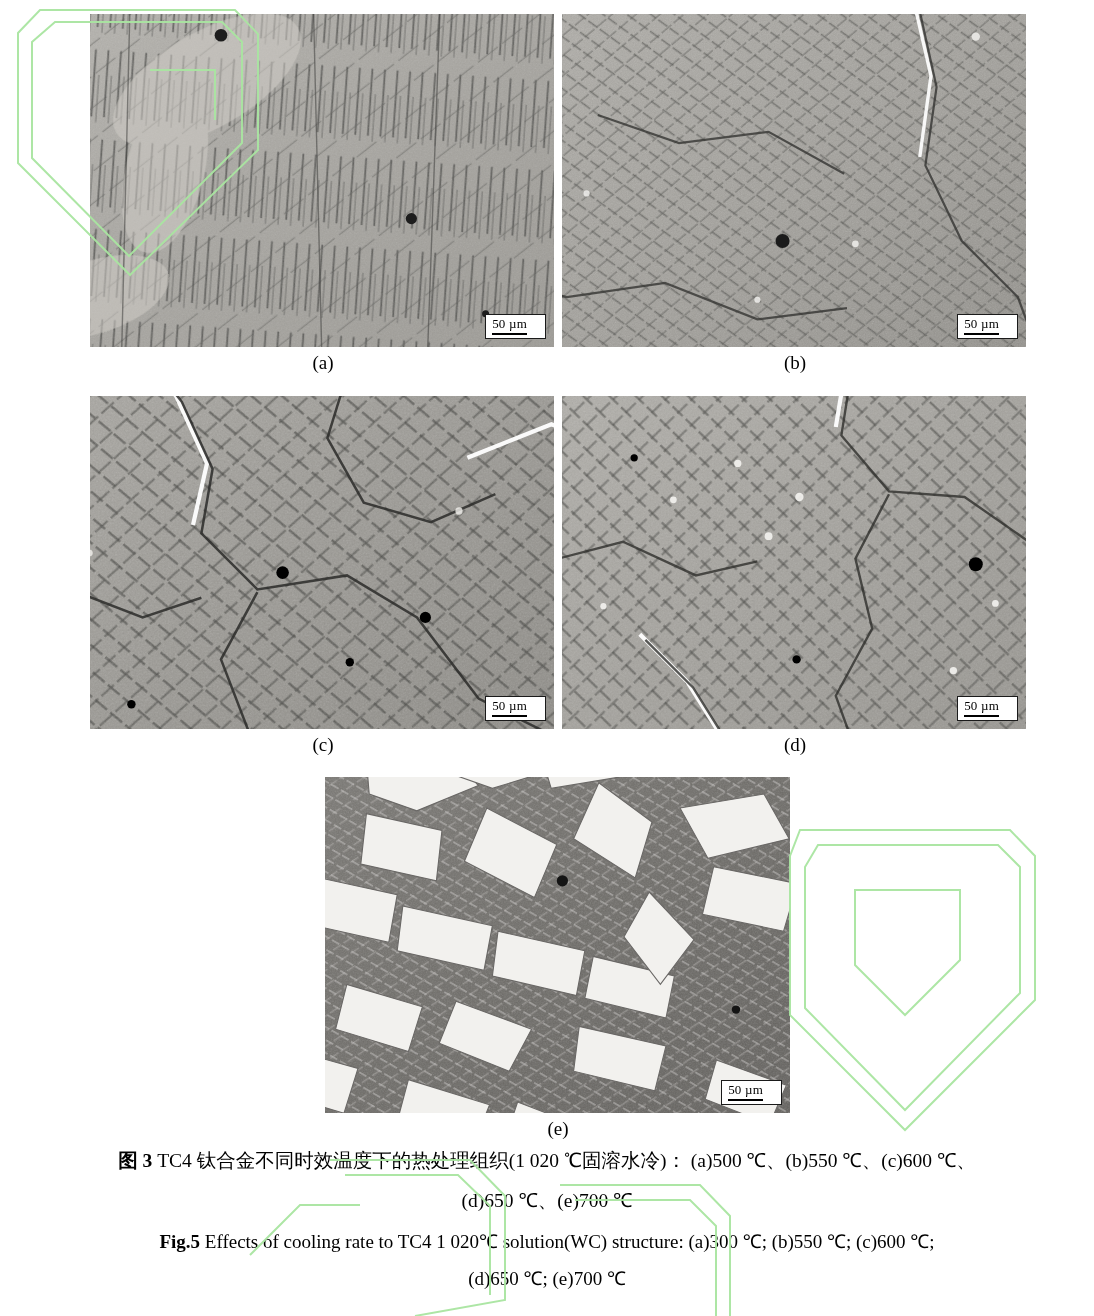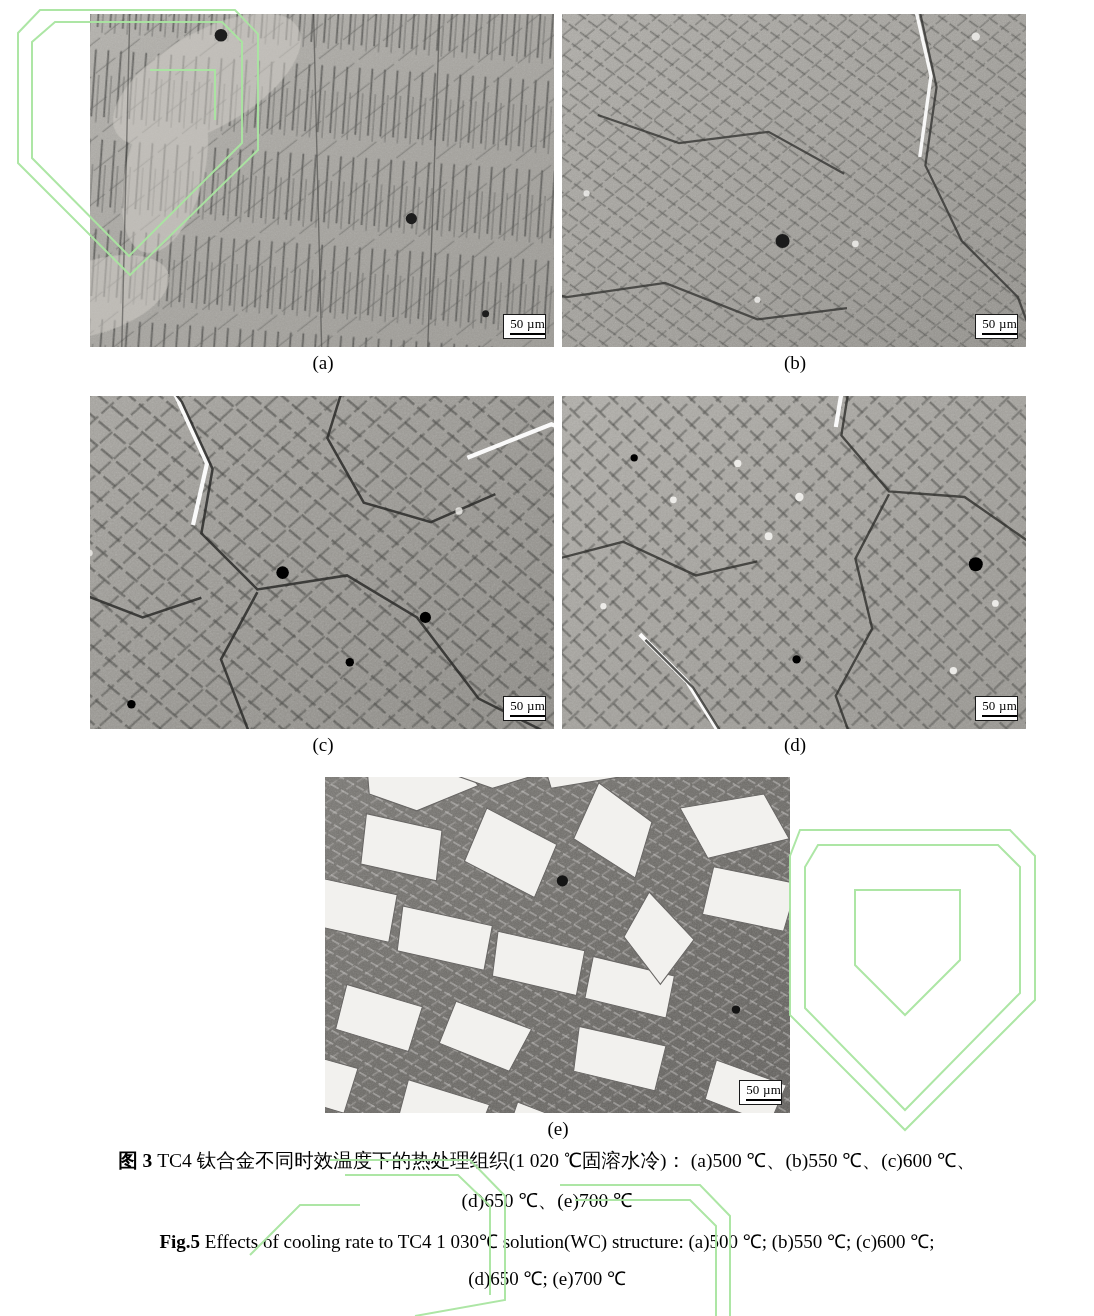--- a/index.html
+++ b/index.html
@@ -42,21 +42,21 @@
     position: absolute;
     inset: -20%;
   }
 
   .scalebar {
     position: absolute;
     right: 8px;
     bottom: 8px;
     background: #ffffff;
     border: 1px solid #1a1a1a;
-    padding: 2px 0 3px 6px;
+    padding: 2px 18px 3px 6px;
     text-align: center;
     font-family: "Liberation Serif", serif;
     font-size: 13px;
     line-height: 1.05;
     color: #000;
     z-index: 3;
   }
   .scalebar .sb-text {
     display: block;
     letter-spacing: 0.2px;
@@ -424,15 +424,15 @@
   <div class="panel-label" style="left:503px; top:1118px; width:110px;">(e)</div>
 
 </div>
 
 <div class="caption cap-cn-1">
   <span class="cap-bold">图 3</span><span> TC4 钛合金不同时效温度下的热处理组织(1 020 ℃固溶水冷)： (a)500 ℃、(b)550 ℃、(c)600 ℃、</span>
 </div>
 <div class="caption cap-cn-2">(d)650 ℃、(e)700 ℃</div>
 
 <div class="caption cap-en-1">
-  <span class="cap-bold">Fig.5</span><span> Effects of cooling rate to TC4 1 030℃ solution(WC) structure: (a)500 ℃; (b)550 ℃; (c)600 ℃;</span>
+  <span class="cap-bold">Fig.5</span><span> Effects of cooling rate to TC4 1 020℃ solution(WC) structure: (a)300 ℃; (b)550 ℃; (c)600 ℃;</span>
 </div>
 <div class="caption cap-en-2">(d)650 ℃; (e)700 ℃</div>
 
 </body></html>

